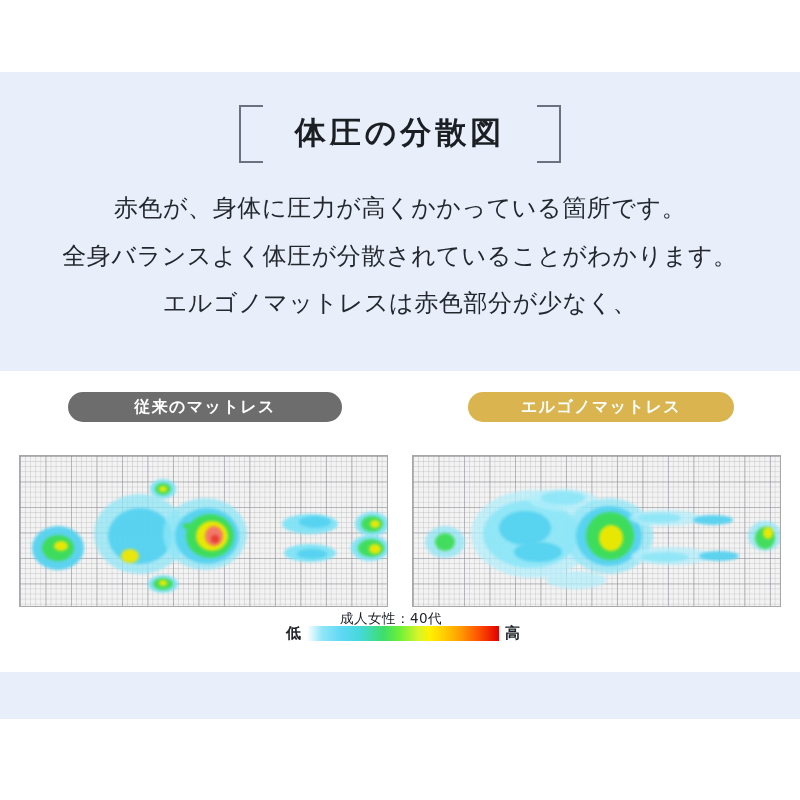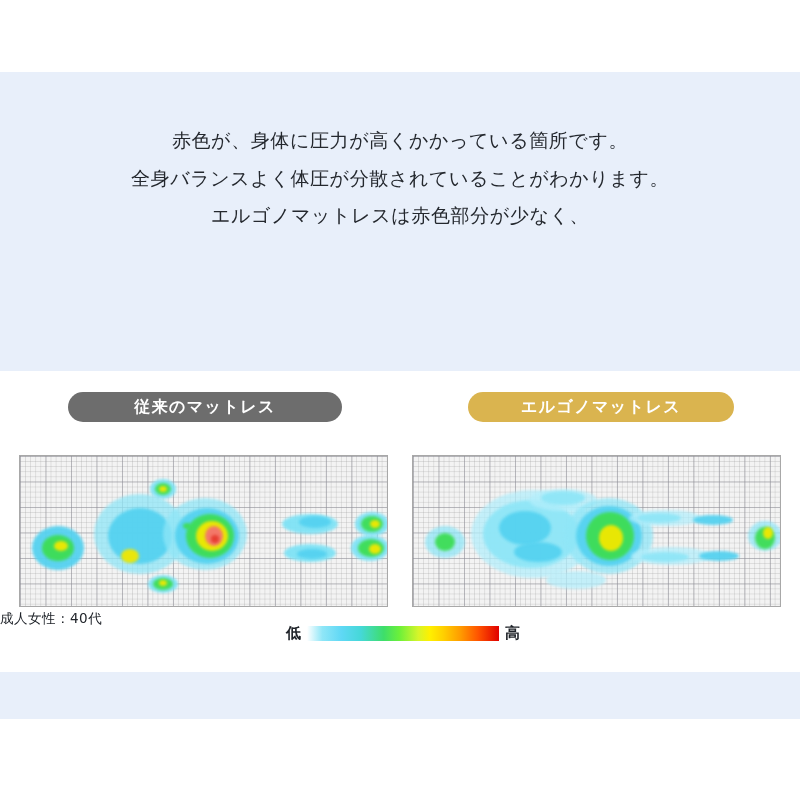--- a/index.html
+++ b/index.html
@@ -43,23 +43,23 @@
   .bracket.left::before { border-left: 2px solid #6a7280; left: 0; }
   .bracket.right::before { border-right: 2px solid #6a7280; right: 0; }
   .page-title {
     font-size: 31px; font-weight: 700; color: #1b1f24;
     letter-spacing: 4px; line-height: 1;
     font-family: "DejaVu Sans", "Liberation Sans", sans-serif;
   }
 
   .lead { margin-top: 22px; }
   .lead p {
-    font-size: 19px; color: #24282e; line-height: 1.98;
+    font-size: 24px; color: #24282e; line-height: 1.98;
     letter-spacing: 0.6px; font-weight: 400;
-    font-family: Liberation Serif, serif;
+    font-family: Liberation Mono, monospace;
   }
 
   
   .compare {
     position: absolute; left: 0; top: 392px; width: 800px;
   }
   .pills { position: relative; height: 30px; }
   .pill {
     position: absolute; top: 0;
     height: 30px; line-height: 30px;
@@ -114,34 +114,39 @@
   }
   .legend-bar {
     width: 192px; height: 15px;
     background: linear-gradient(to right,
       #ffffff 0%, #8fe6f7 8%, #5fd8f5 18%, #45d8d8 28%,
       #3ede6a 40%, #6bf03a 48%, #d6f52a 58%, #fff000 64%,
       #ffd000 71%, #ff9b00 80%, #ff5500 89%, #e00000 100%);
   }
   .subject-note {
     position: absolute; left: 0; top: 610px; width: 800px;
-    text-align: left; padding-right: 18px;
+    text-align: center; padding-right: 18px;
     font-size: 13.5px; color: #20242a; letter-spacing: .5px;
     font-family: "DejaVu Sans", "Liberation Sans", sans-serif;
   }
 </style>
 </head>
 <body>
 
 <div class="page">
 
   <div class="band-blue-top"></div>
   <div class="band-blue-bottom"></div>
 
   <div class="header-block">
+    <div class="title-row">
+      <span class="bracket left"></span>
+      <h1 class="page-title">体圧の分散図</h1>
+      <span class="bracket right"></span>
+    </div>
     <div class="lead">
       <p>赤色が、身体に圧力が高くかかっている箇所です。</p>
       <p>全身バランスよく体圧が分散されていることがわかります。</p>
       <p>エルゴノマットレスは赤色部分が少なく、</p>
     </div>
   </div>
 
   <div class="compare">
     <div class="pills">
       <div class="pill ergono" style="background: rgb(218, 180, 79);">エルゴノマットレス</div>

